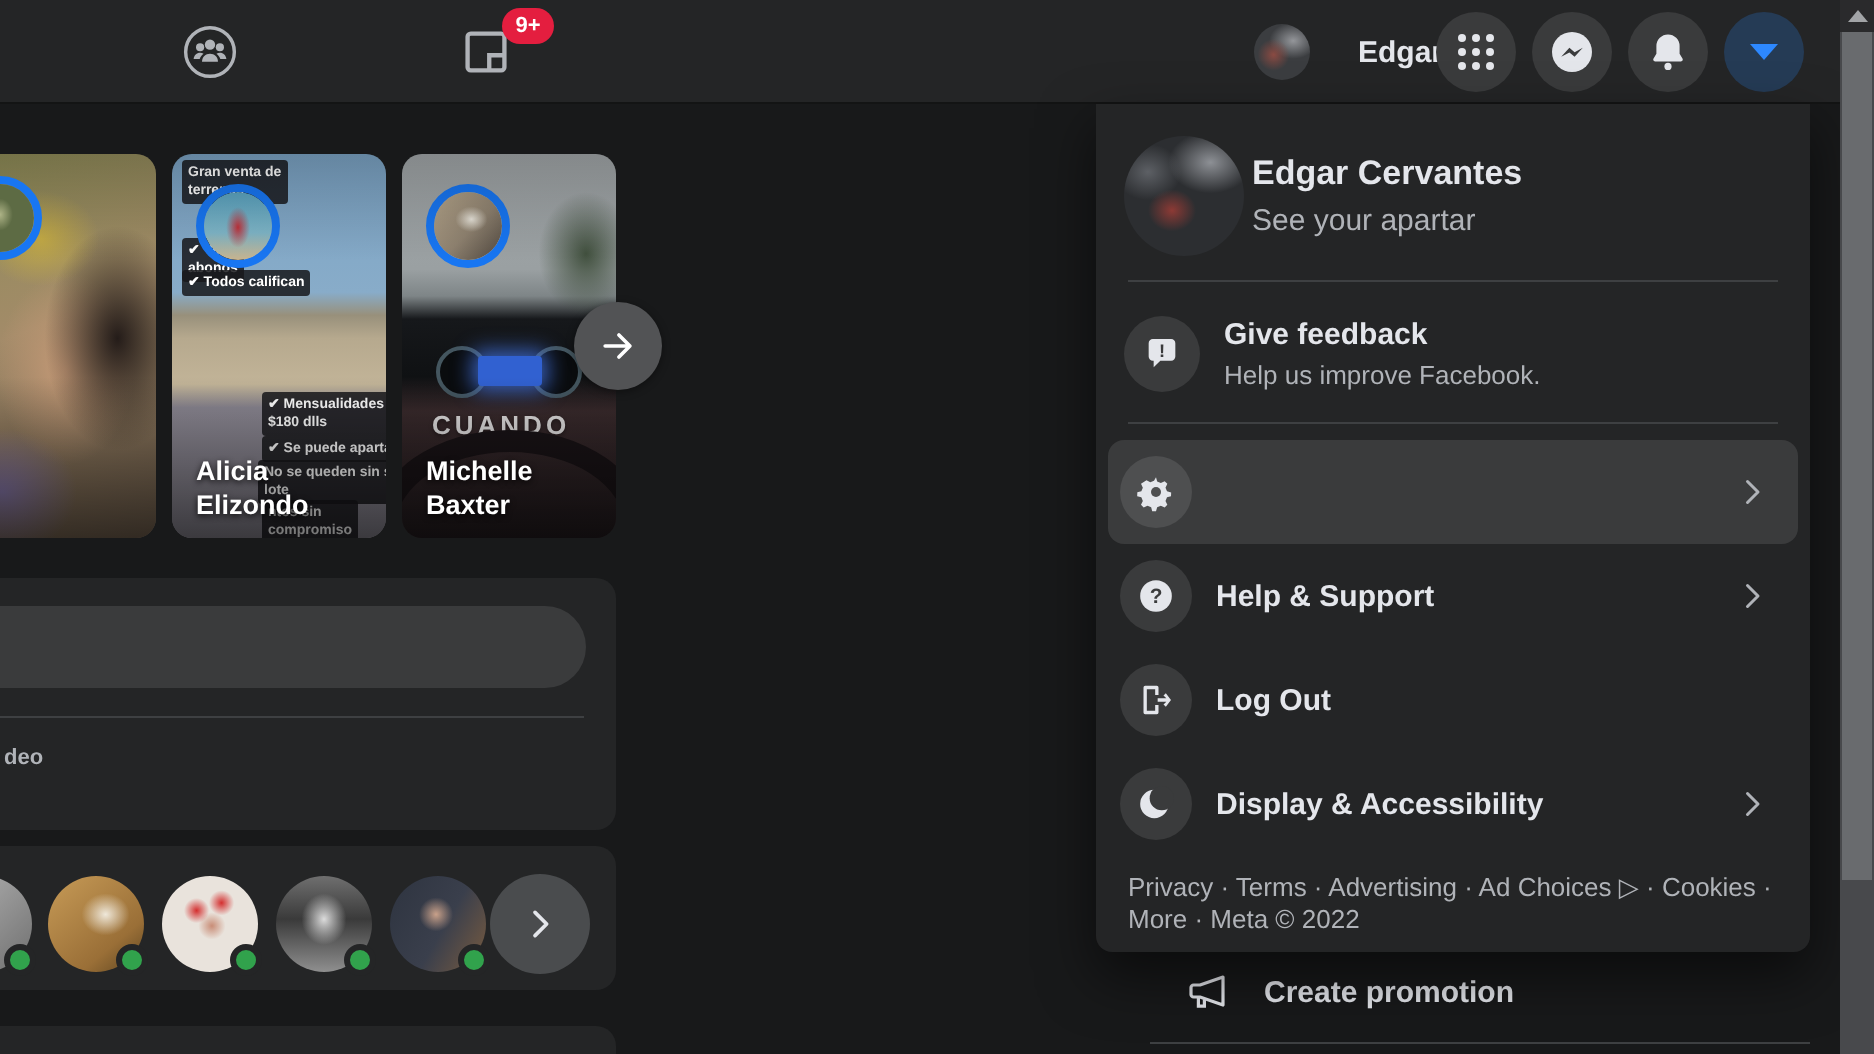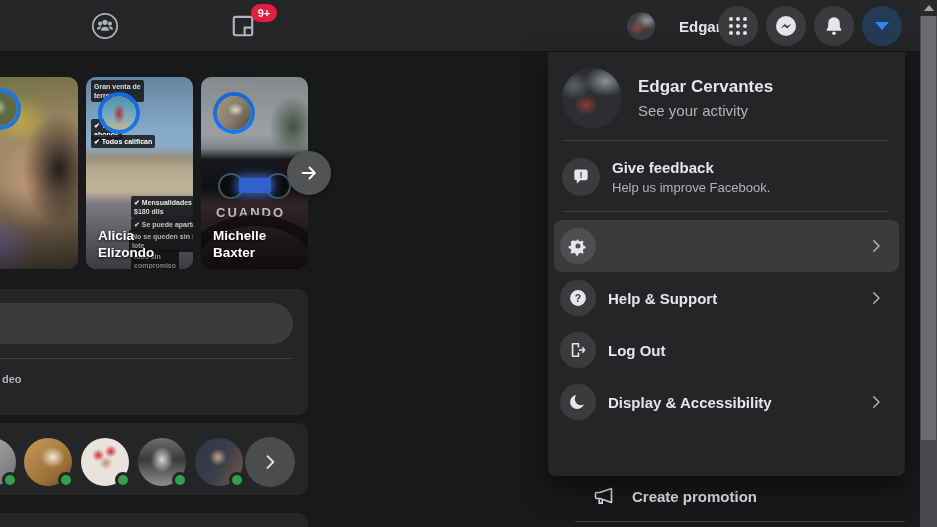--- a/index.html
+++ b/index.html
@@ -88,21 +88,21 @@
       background:#4a4c4e; display:flex; align-items:center; justify-content:center; cursor:pointer;}
   .sliver{top:513px; height:30px; border-radius:10px 10px 0 0;}
   
   .promo-row{position:absolute; left:592px; top:484px; display:flex; align-items:center; gap:16px;
              cursor:pointer;}
   .promo-label{font-size:15px; font-weight:700; color:#e4e6eb;}
   .rail-div{position:absolute; left:575px; top:521px; width:330px; height:1px; background:#3e4042;}
   
   .panel{position:absolute; left:548px; top:52px; width:357px; height:424px; background:#242526;
          border-radius:0 0 8px 8px; box-shadow:0 12px 28px rgba(0,0,0,.55); z-index:50; padding-top:8px;}
-  .m-profile{margin:0 8px; height:76px; display:flex; align-items:center; gap:16px; padding:0 6px;
+  .m-profile{margin:0 8px; height:76px; display:flex; align-items:center; gap:4px; padding:0 6px;
              border-radius:8px; cursor:pointer;}
   .m-avatar{width:60px; height:60px; border-radius:50%; flex:none;
       background:radial-gradient(16px 14px at 40% 62%, #8d3a35 0%, rgba(141,58,53,0) 75%),
                  radial-gradient(30px 22px at 72% 22%, #8d9095 0%, rgba(141,144,149,0) 70%),
                  radial-gradient(24px 20px at 20% 30%, #5d6065 0%, rgba(93,96,101,0) 70%), #2c2e31;}
   .m-name{font-size:17px; font-weight:700; color:#e4e6eb;}
   .m-sub{font-size:15px; color:#b0b3b8; margin-top:5px;}
   .m-div{height:1px; background:#3e4042; margin:4px 16px;}
   .m-feedback{margin:8px 8px 6px; padding:0 6px; height:56px; display:flex; align-items:center; gap:12px;
               border-radius:8px; cursor:pointer;}
@@ -284,21 +284,21 @@
     </svg>
     <span class="promo-label">Create promotion</span>
   </div>
   <div class="rail-div"></div>
 
   <div class="panel">
     <div class="m-profile">
       <div class="m-avatar"></div>
       <div>
         <div class="m-name">Edgar Cervantes</div>
-        <div class="m-sub">See your activity</div>
+        <div class="m-sub">See your apartar</div>
       </div>
     </div>
     <div class="m-div"></div>
 
     <div class="m-feedback">
       <div class="ico-circle">
         <svg width="20" height="20" viewBox="0 0 24 24">
           <path d="M4 5.5A2.5 2.5 0 016.5 3h11A2.5 2.5 0 0120 5.5v8a2.5 2.5 0 01-2.5 2.5H11l-4 4v-4H6.5A2.5 2.5 0 014 13.5z" fill="#e4e6eb"></path>
           <text x="12" y="13.6" text-anchor="middle" font-size="11" font-weight="bold" fill="#3a3b3c">!</text>
         </svg>
@@ -359,20 +359,24 @@
         </div>
         <span class="m-label">Display &amp; Accessibility</span>
         <span class="m-chevron">
           <svg width="18" height="18" viewBox="0 0 24 24">
               <path d="M9 5l7 7-7 7" fill="none" stroke="#b0b3b8" stroke-width="2" stroke-linecap="round" stroke-linejoin="round"></path>
             </svg>
         </span>
       </div>
     </div>
 
+    <div class="m-footer">
+      <div>Privacy · Terms · Advertising · Ad Choices ▷ · Cookies ·</div>
+      <div>More · Meta © 2022</div>
+    </div>
   </div>
 
   <div class="scrollbar">
     <div class="sb-up">
         <i></i>
       </div>
     <div class="sb-thumb"></div>
   </div>
 
 </div>

